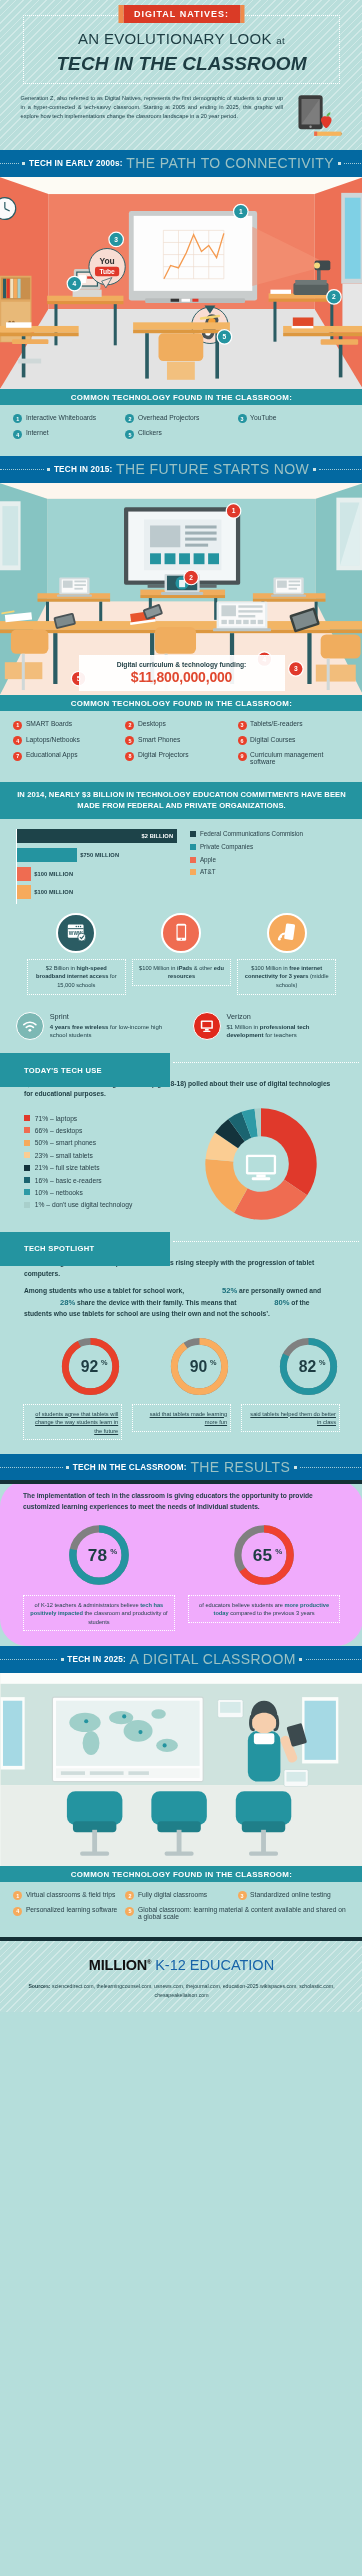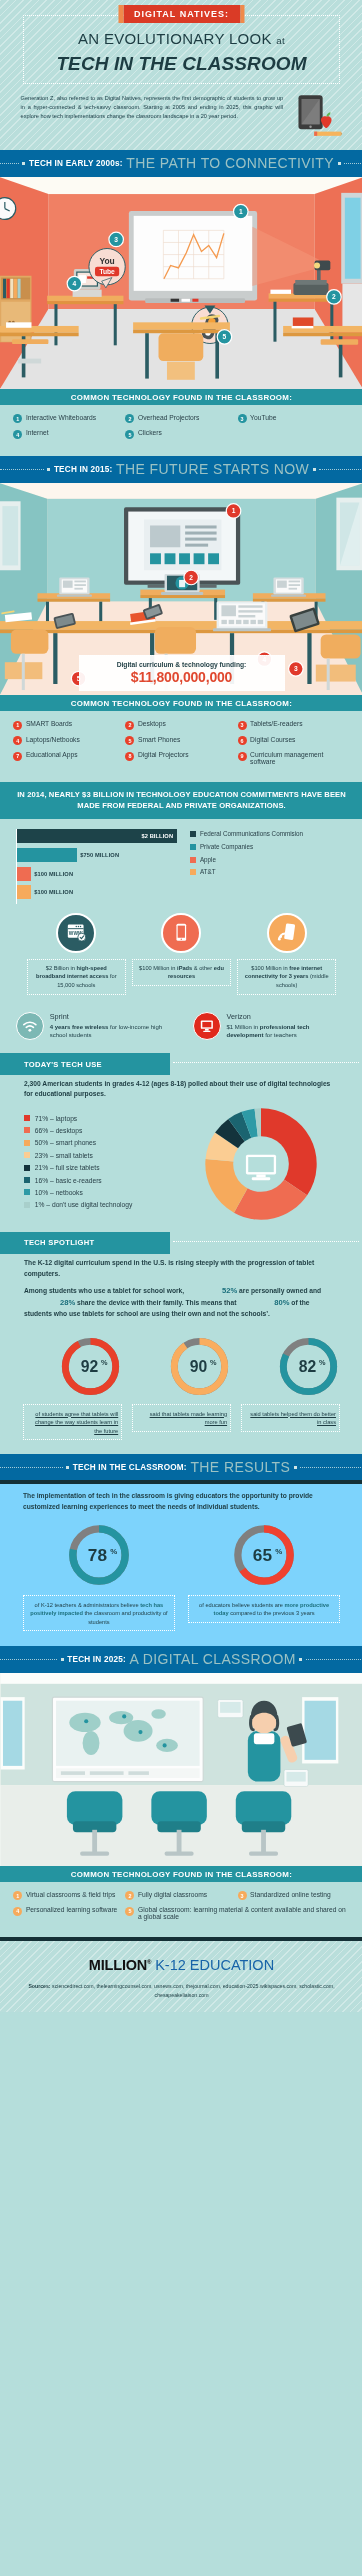--- a/index.html
+++ b/index.html
@@ -116,21 +116,21 @@
   .carrier{display:flex;gap:6px;align-items:center;flex:1;}
   .carrier .cc{width:28px;height:28px;border-radius:50%;border:1.8px solid #fff;flex:0 0 28px;
     display:flex;align-items:center;justify-content:center;}
   .carrier .cc svg{width:15.7px;height:15.7px;}
   .carrier .ct{font-size:6px;line-height:1.45;color:#22424a;}
   .carrier .cn{font-size:7.3px;color:#2a4149;margin-bottom:0.6px;}
 
   
   .panelhead{position:relative;height:18px;background:#b5dedb;}
   .panelhead .tab{
-    position:absolute;left:0;top:0;height:22px;background:#2494a0;color:#fff;
+    position:absolute;left:0;top:0;height:34px;background:#2494a0;color:#fff;
     display:flex;align-items:center;padding:0 11px 0 24px;font-size:7.6px;
     font-weight:bold;letter-spacing:0.3px;min-width:170px;
   }
   .panelhead .dline{position:absolute;left:173px;right:3.6px;top:9px;border-top:1.2px dotted #fff;}
 
   
   .ttu{background:#b5dedb;padding:7.3px 24px 9.7px;}
   .ttu .lead{font-size:6.7px;font-weight:bold;line-height:1.5;color:#1d3c42;margin-bottom:7.3px;}
   .ttu-row{display:flex;align-items:center;gap:7.3px;}
   .ttu-legend{flex:0 0 151px;}
@@ -142,21 +142,21 @@
   .ts{background:#b5dedb;padding:8.5px 24px 6px;}
   .ts p{font-size:6.7px;line-height:1.55;font-weight:bold;color:#1d3c42;}
   .ts p.second{margin-top:6px;}
   .ts .hl{color:#1b6f7c;font-size:7.6px;padding-left:36px;}
   .rings3{display:flex;gap:9.7px;padding:9.7px 23px 13.3px;background:#b5dedb;}
   .ringcell{flex:1;text-align:right;text-decoration:underline;}
   .ringcap{border:1.2px dotted #fff;padding:4.2px 3px;font-size:5.7px;line-height:1.5;color:#22424a;margin-top:4.8px;}
   .ringcap b{font-weight:bold;color:#1b6f7c;}
 
   
-  .res{background:#7dd3fc;padding:11px 23px 14.5px;}
+  .res{background:#f0abfc;padding:11px 23px 14.5px;border-radius:27px;}
   .res .lead{font-size:6.7px;font-weight:bold;line-height:1.55;color:#1d3c42;margin-bottom:8.5px;}
   .res-row{display:flex;gap:13.3px;}
   .res-cell{flex:1;text-align:center;}
 
   
   .footer{padding:15.7px 0 13.3px;text-align:center;}
   .logo{font-size:14.5px;font-weight:bold;letter-spacing:-0.2px;}
   .logo .s1{color:#111;}
   .logo .reg{font-size:6px;vertical-align:super;color:#111;}
   .logo .s2{color:#1763a8;font-weight:normal;letter-spacing:0;}

